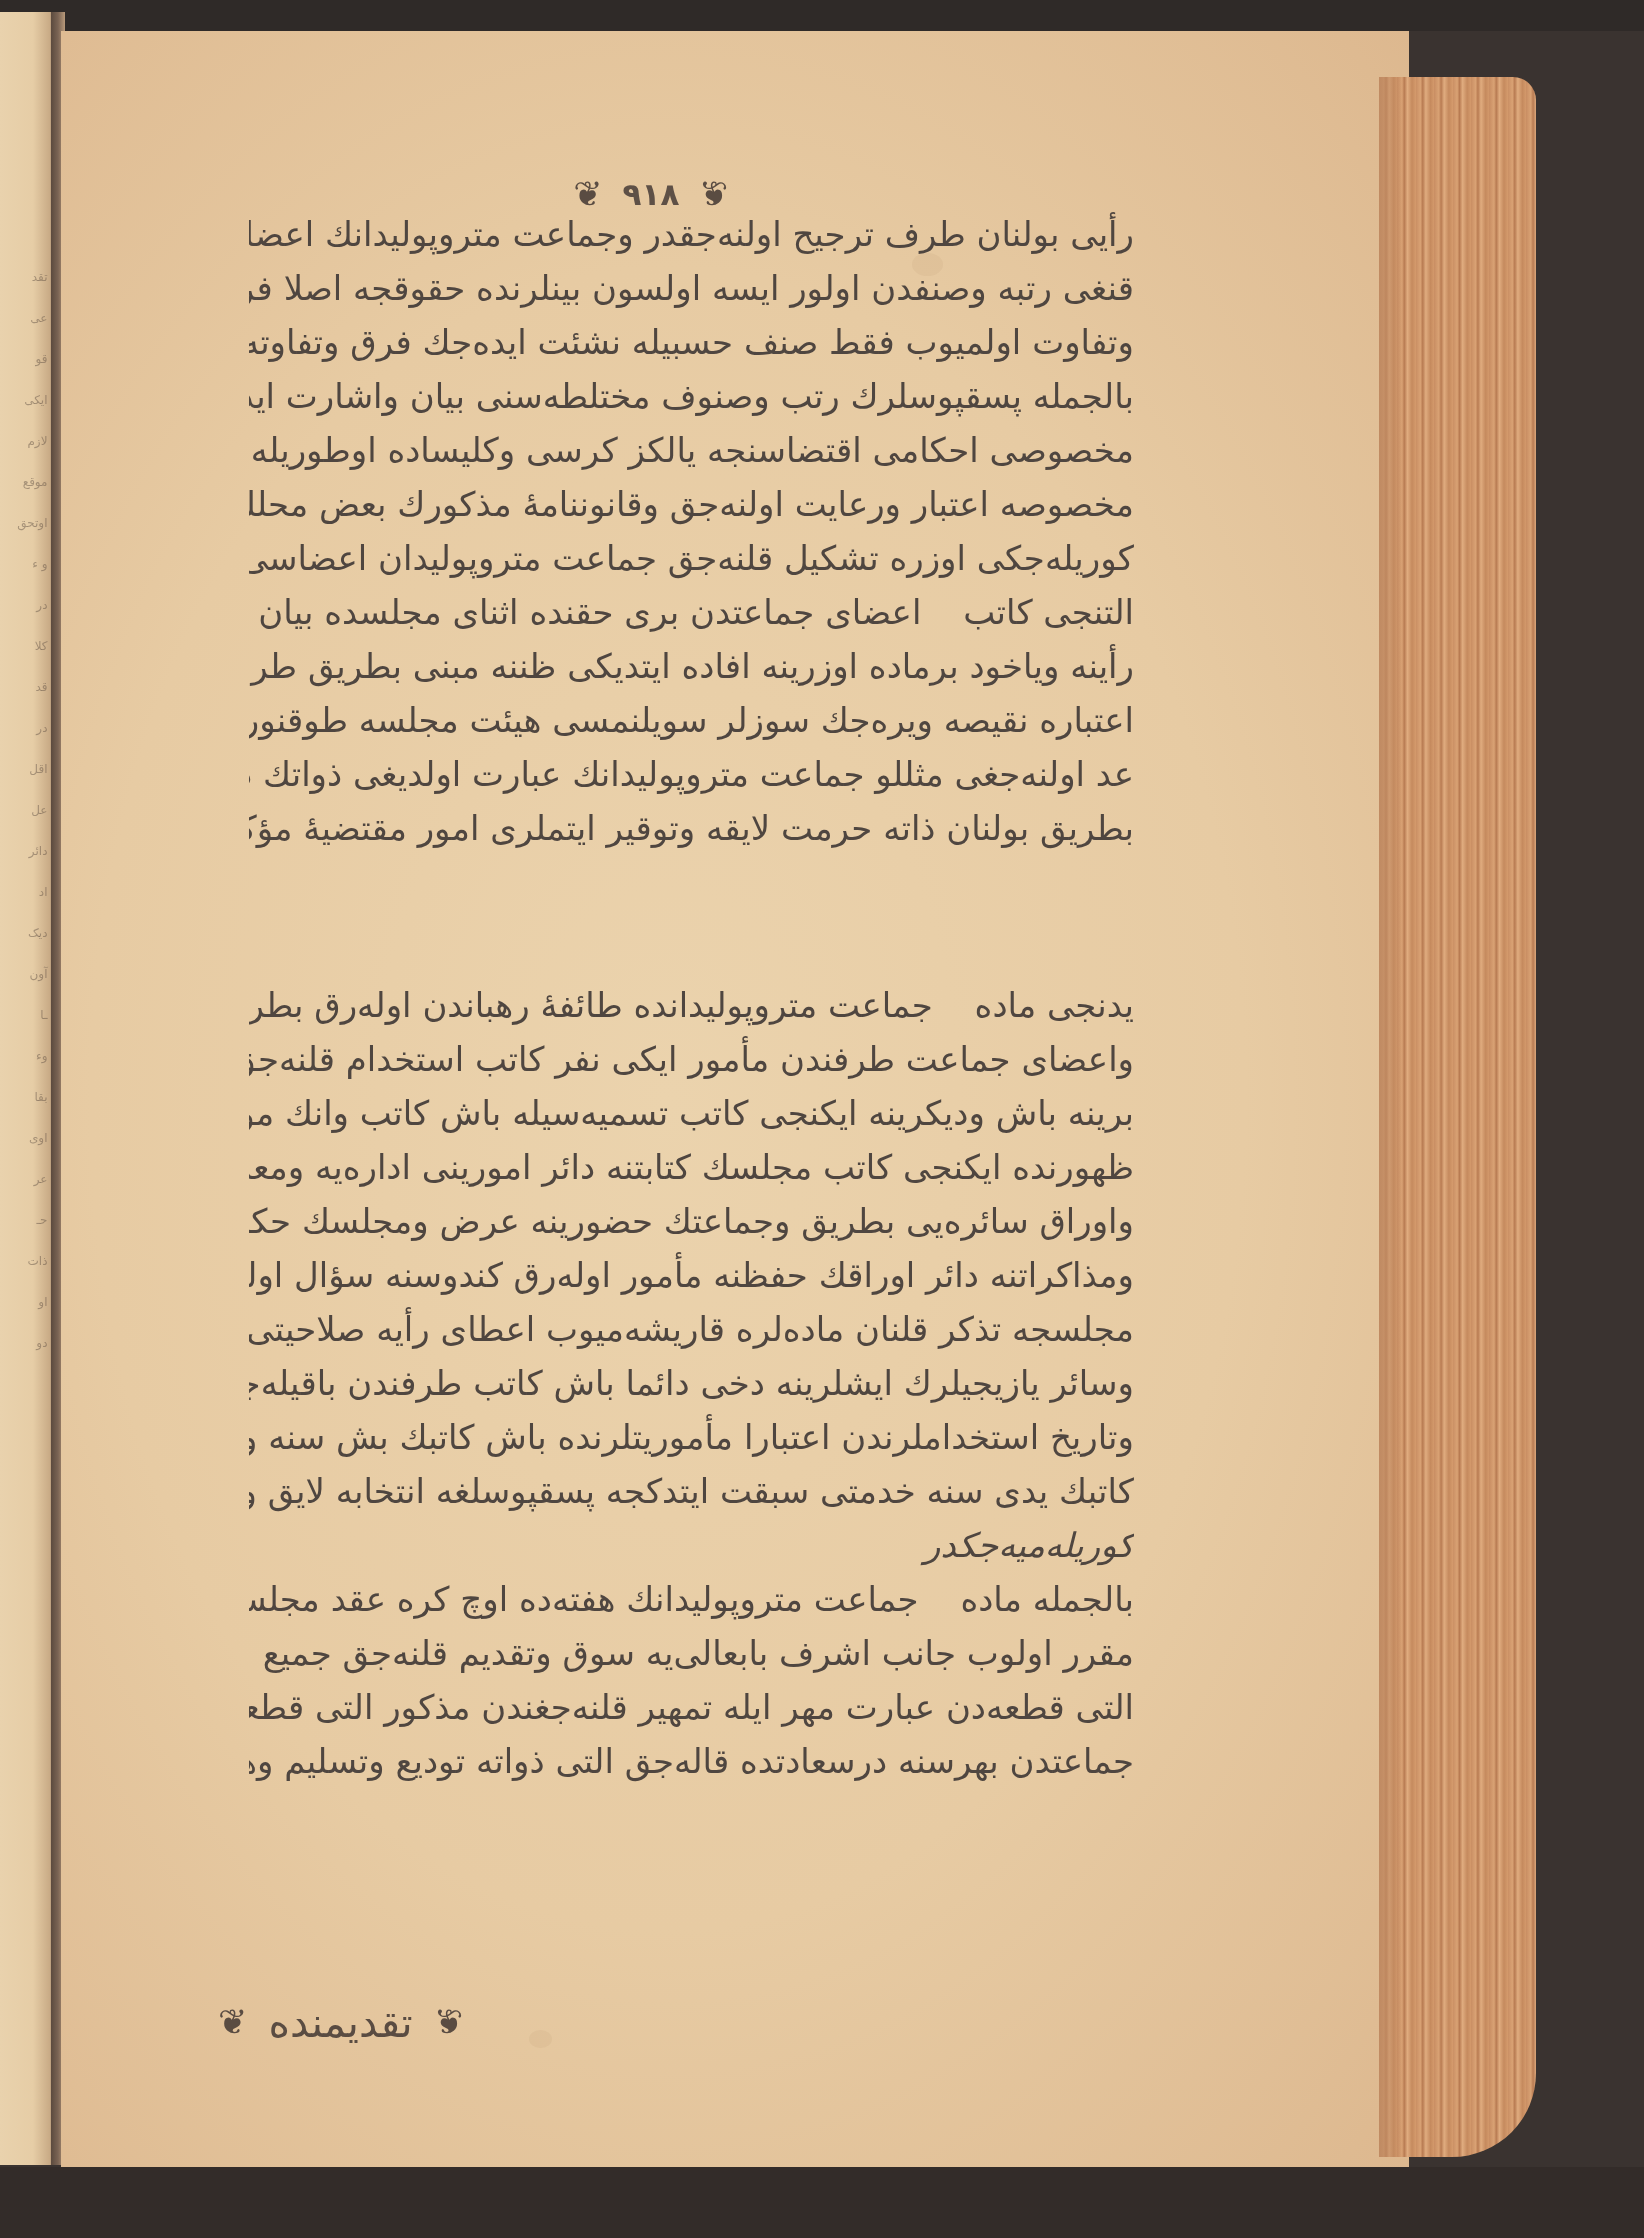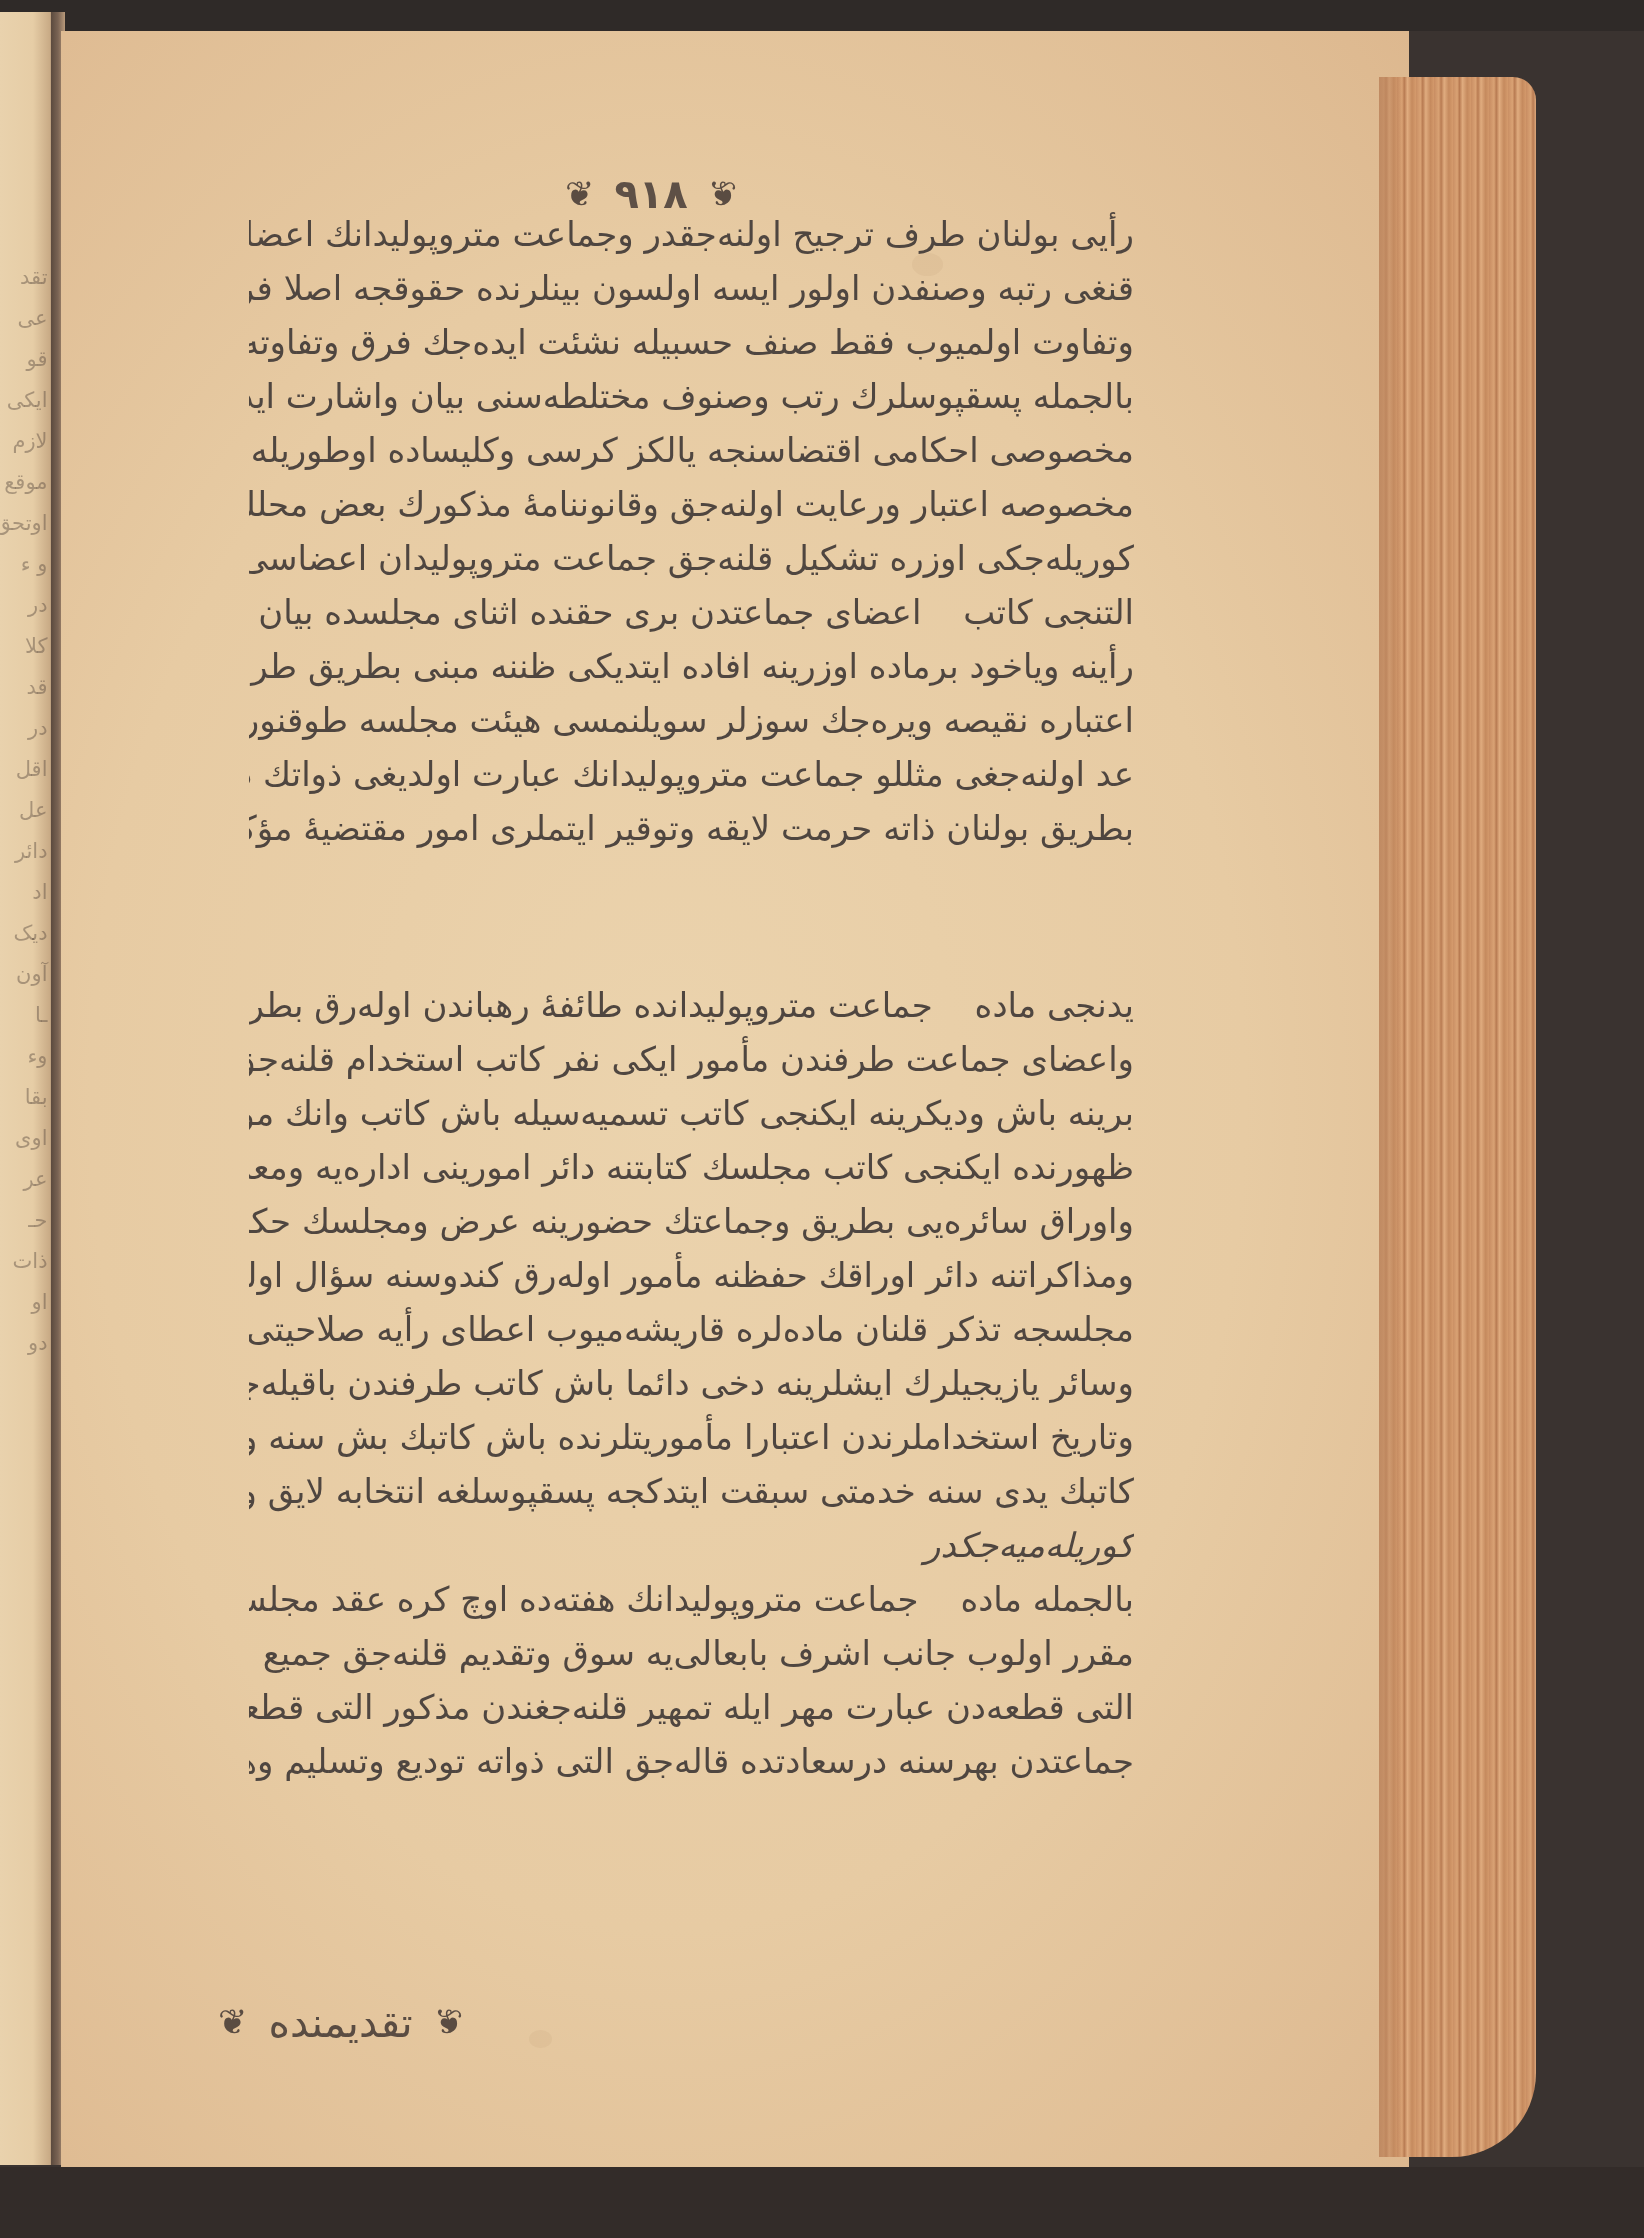--- a/index.html
+++ b/index.html
@@ -18,21 +18,21 @@
       background: #332c29;
     }
     .left-page {
       position: absolute; left: 0; top: 11.5px; width: 55px; height: 2153px;
       background: linear-gradient(to right, #e9d2ad 0%, #e6cda6 60%, #c9ab86 90%, #8a7562 100%);
       overflow: hidden;
     }
     .left-page .margin-glyphs {
       position: absolute; left: 1.5px; top: 245px; width: 46px;
       direction: rtl; text-align: right;
-      color: rgba(90,75,65,0.45); font-size: 21px; line-height: 41px;
+      color: rgba(90,75,65,0.45); font-size: 12px; line-height: 41px;
       font-family: "DejaVu Sans", sans-serif;
     }
     .gutter {
       position: absolute; left: 51px; top: 11.5px; width: 13.8px; height: 2153px;
       background: linear-gradient(to right, #5b4a3e, #7a6454 50%, #b8997a);
     }
     .main-page {
       position: absolute; left: 61px; top: 31px; width: 1348px; height: 2136px;
       background:
         radial-gradient(ellipse at 45% 50%, #ebd3ad 0%, #e7cba3 55%, #ddb88f 100%);
@@ -47,21 +47,21 @@
       position: absolute; left: 1379px; top: 77px; width: 23px; height: 2080px;
       background: linear-gradient(to right, #c08b63, rgba(192,139,99,0));
     }
 
     .page-header {
       position: absolute; left: 536px; top: 167px; width: 230px; height: 54px;
       display: flex; align-items: center; justify-content: center; gap: 20px;
       color: #5e5046;
     }
     .page-number {
-      font-family: "DejaVu Sans", sans-serif; font-size: 40px; font-weight: bold;
+      font-family: "DejaVu Sans", sans-serif; font-size: 31px; font-weight: bold;
       direction: rtl; letter-spacing: 1.5px;
     }
     .ornament { font-size: 35px; line-height: 1; color: #5a4c42; }
 
     .text-block {
       position: absolute; left: 249px; top: 207px; width: 885px;
       direction: rtl; text-align: justify; text-align-last: justify;
       color: #4f4640;
       font-family: "DejaVu Sans", sans-serif;
       font-size: 34px;

